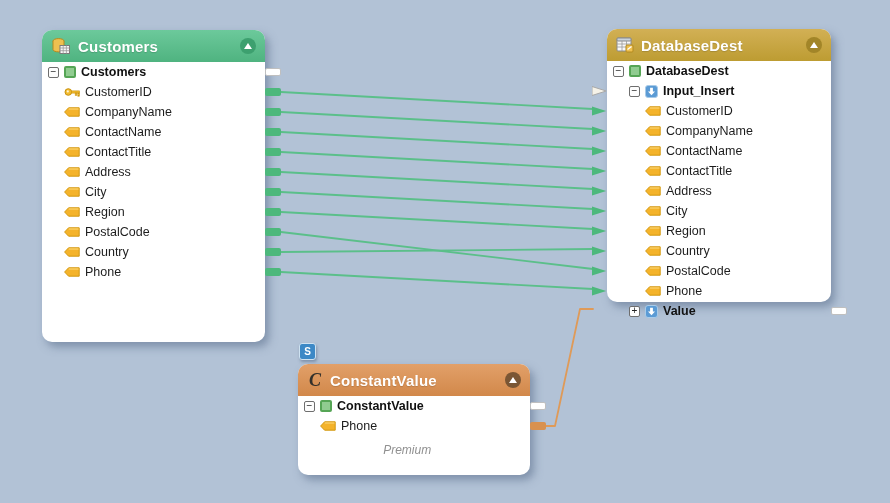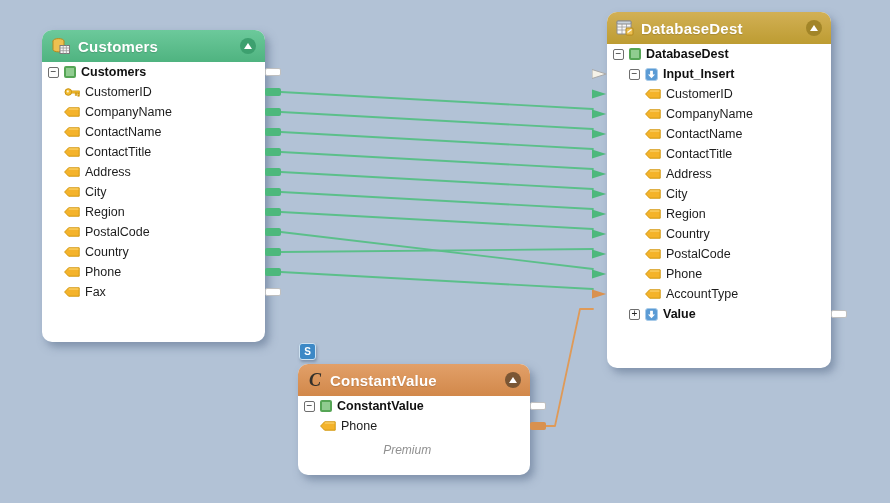--- a/index.html
+++ b/index.html
@@ -207,35 +207,24 @@
           <span class="indent" style="width:16px"></span>
           <span class="icon">
             <svg width="16" height="10" viewBox="0 0 16 10">
               <polygon points="0.6,5 4.6,0.8 15.2,0.8 15.2,9.2 4.6,9.2" fill="#f4b32a" stroke="#d3980f"></polygon>
               <path d="M4.8,2 L14.5,2" stroke="#fbd472" stroke-width="1.2"></path>
             </svg>
           </span>
           <span class="lbl">Phone</span>
           <span class="port right green"></span>
         </div>
-        <div class="row">
-          <span class="indent" style="width:16px"></span>
-          <span class="icon">
-            <svg width="16" height="10" viewBox="0 0 16 10">
-              <polygon points="0.6,5 4.6,0.8 15.2,0.8 15.2,9.2 4.6,9.2" fill="#f4b32a" stroke="#d3980f"></polygon>
-              <path d="M4.8,2 L14.5,2" stroke="#fbd472" stroke-width="1.2"></path>
-            </svg>
-          </span>
-          <span class="lbl">Fax</span>
-          <span class="port right white"></span>
-        </div>
       </div>
   </div>
 
-  <div class="component" style="left:607px;top:12px;width:224px;height:356px">
+  <div class="component" style="left:607px;top:29px;width:224px;height:273px">
     <div class="comp-header" style="background: linear-gradient(rgb(210, 176, 85), rgb(189, 156, 50));">
       <span class="hdr-icon">
         <svg width="18" height="16" viewBox="0 0 18 16">
           <rect x="1" y="1" width="14" height="13" rx="1" fill="#f8f8f8" stroke="#8a8a8a"></rect>
           <rect x="1" y="1" width="14" height="3" rx="1" fill="#c9d3dd" stroke="#8a8a8a"></rect>
           <path d="M1 7 h14 M1 10 h14 M6 4 v10 M10.5 4 v10" stroke="#9a9a9a" stroke-width="0.8" fill="none"></path>
           <rect x="10" y="8" width="7" height="7" rx="1" fill="#eec050" stroke="#b4891c"></rect>
           <path d="M11.5 12.5 l4 -3" stroke="#ffffff" stroke-width="1.2"></path>
         </svg>
       </span>
@@ -389,33 +378,20 @@
             <svg width="16" height="10" viewBox="0 0 16 10">
               <polygon points="0.6,5 4.6,0.8 15.2,0.8 15.2,9.2 4.6,9.2" fill="#f4b32a" stroke="#d3980f"></polygon>
               <path d="M4.8,2 L14.5,2" stroke="#fbd472" stroke-width="1.2"></path>
             </svg>
           </span>
           <span class="lbl">Phone</span>
           <svg class="arrow" width="15" height="12" viewBox="0 0 15 12">
             <polygon points="0,1.5 14.2,6 0,10.5" fill="#4db87c" stroke="none" stroke-width="1"></polygon>
           </svg>
         </div>
-        <div class="row">
-          <span class="indent" style="width:32px"></span>
-          <span class="icon">
-            <svg width="16" height="10" viewBox="0 0 16 10">
-              <polygon points="0.6,5 4.6,0.8 15.2,0.8 15.2,9.2 4.6,9.2" fill="#f4b32a" stroke="#d3980f"></polygon>
-              <path d="M4.8,2 L14.5,2" stroke="#fbd472" stroke-width="1.2"></path>
-            </svg>
-          </span>
-          <span class="lbl">AccountType</span>
-          <svg class="arrow" width="15" height="12" viewBox="0 0 15 12">
-            <polygon points="0,1.5 14.2,6 0,10.5" fill="#d9914f" stroke="none" stroke-width="1"></polygon>
-          </svg>
-        </div>
         <div class="row bold">
           <span class="indent" style="width:16px"></span>
           <span class="expander">+</span>
           <span class="icon">
             <span class="insert-icon">
               <svg width="9" height="9" viewBox="0 0 9 9">
                 <polygon points="1,4.6 4.5,8.2 8,4.6 5.9,4.6 5.9,0.8 3.1,0.8 3.1,4.6" fill="#ffffff"></polygon>
               </svg>
             </span>
           </span>

